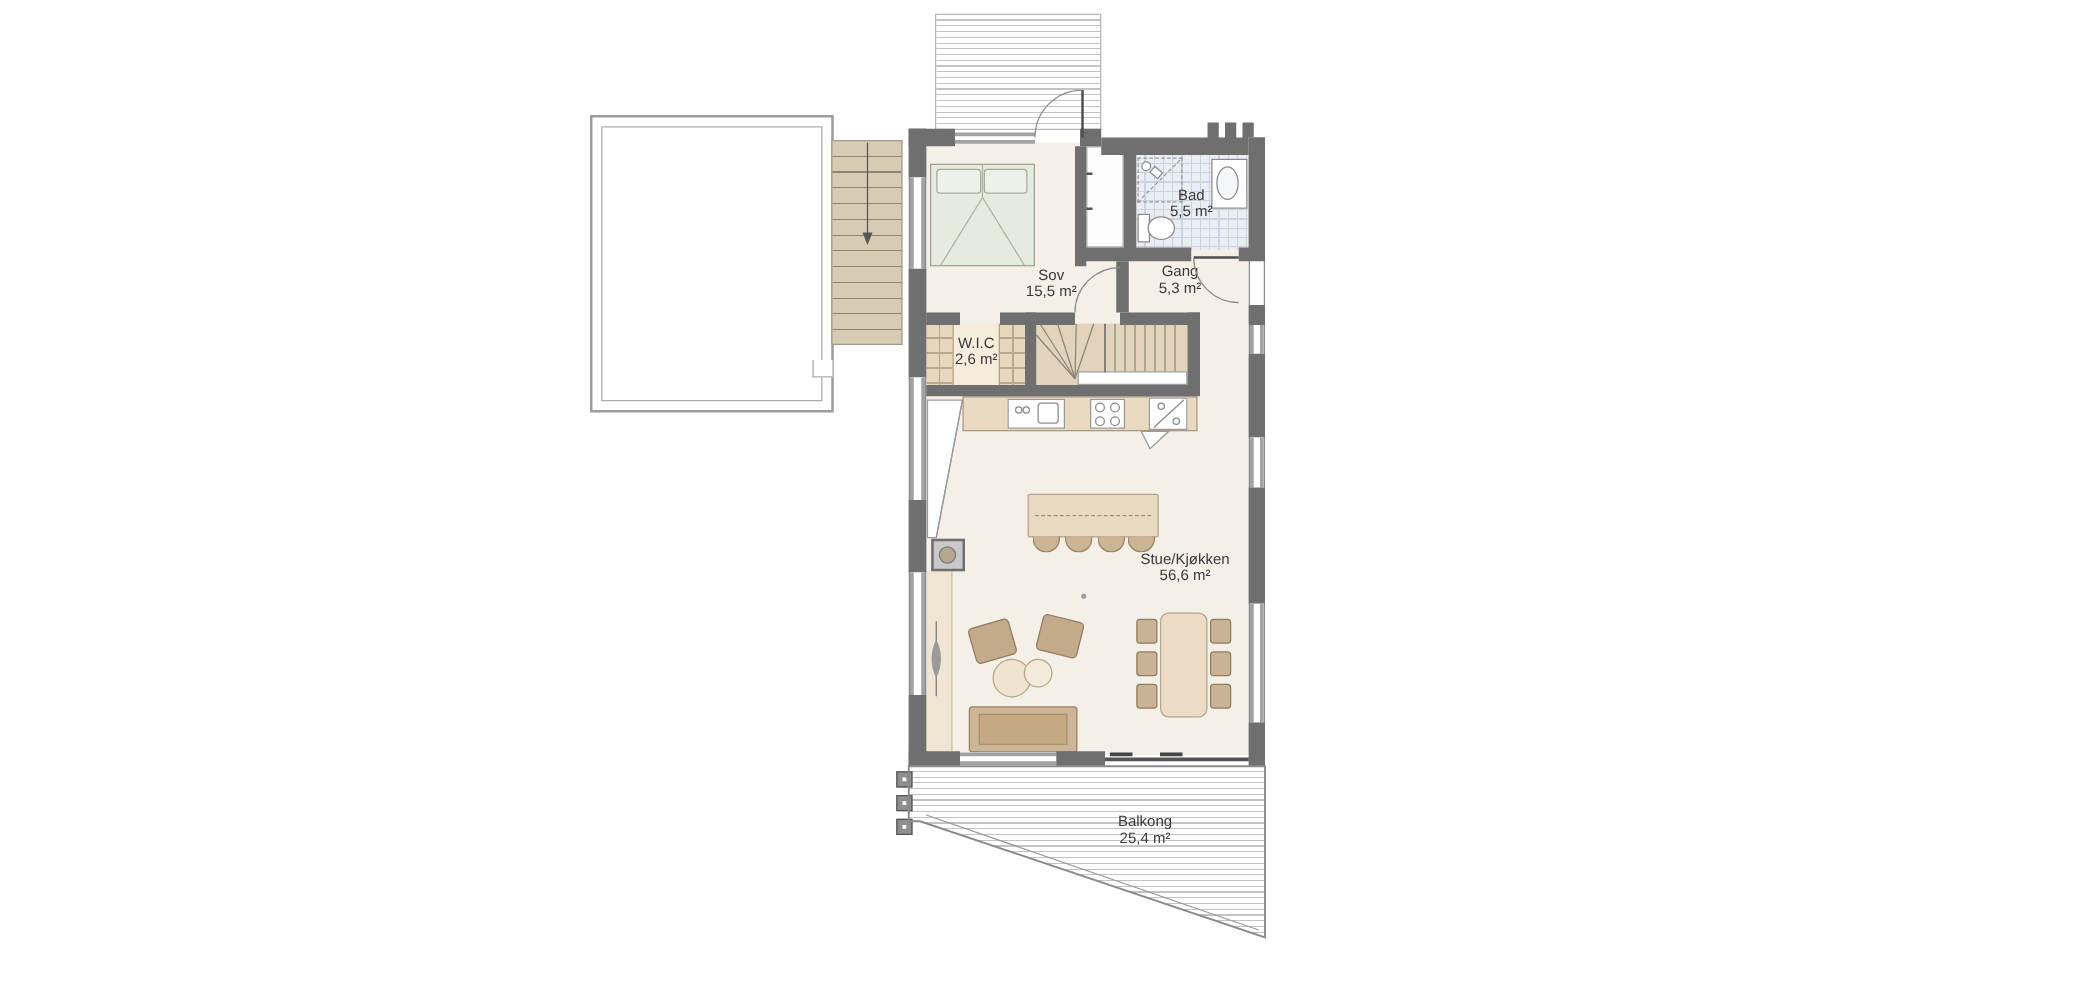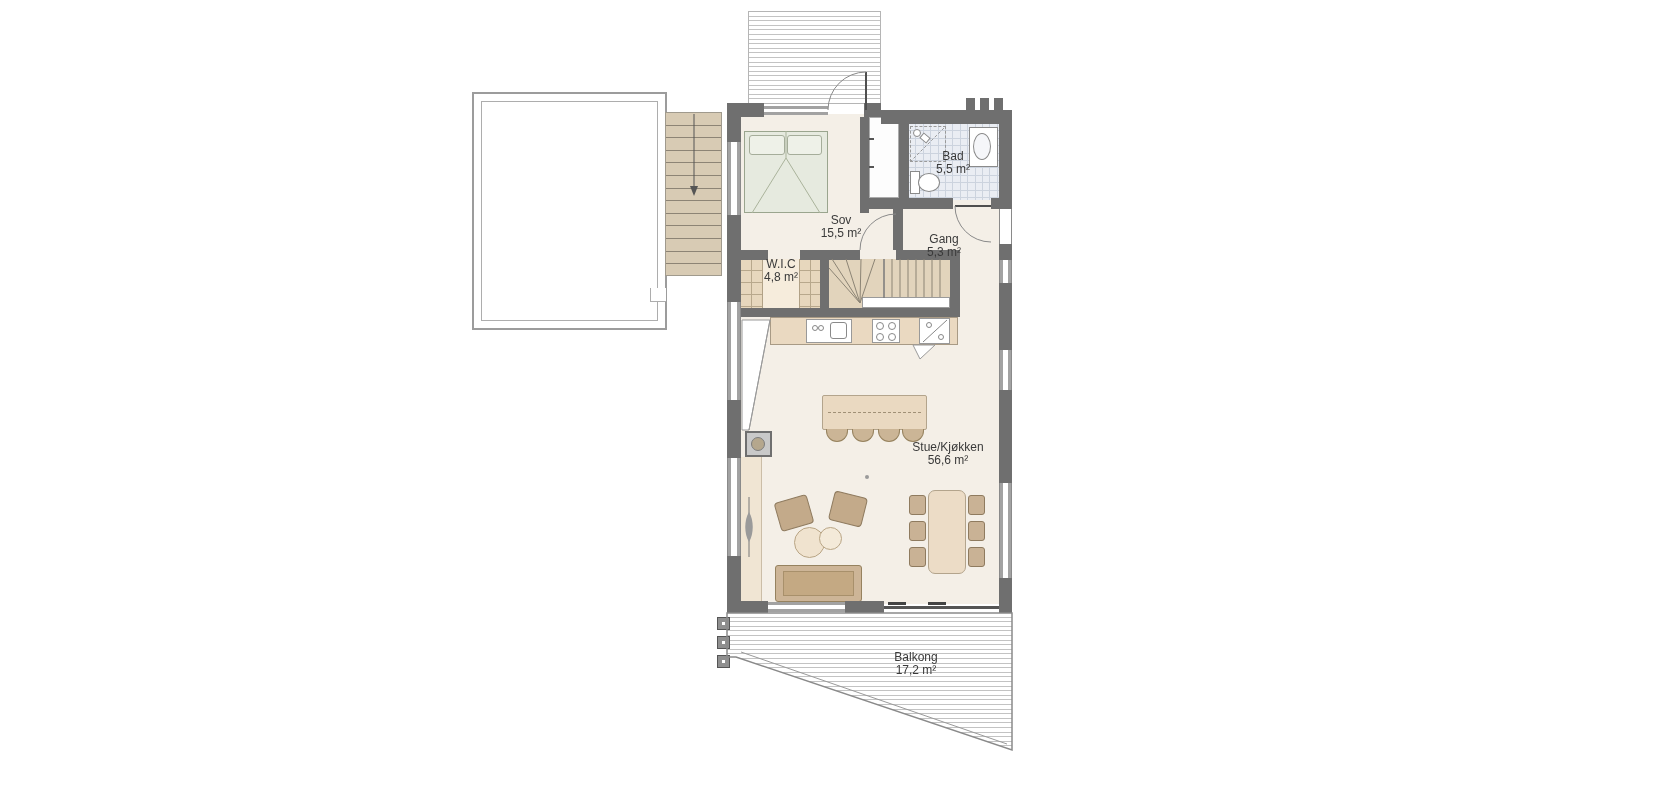--- a/index.html
+++ b/index.html
@@ -149,35 +149,35 @@
   <div class="wall" style="left:741px;top:308px;width:219px;height:9px;"></div>
 
   <div class="label" style="left:786px;top:214px;width:110px;">
     <div>Sov</div>
     <div>15,5 m²</div>
   </div>
   <div class="label" style="left:913px;top:150px;width:80px;">
     <div>Bad</div>
     <div>5,5 m²</div>
   </div>
-  <div class="label" style="left:904px;top:233px;width:80px;">
+  <div class="label" style="left:904px;top:211px;width:80px;">
     <div>Gang</div>
     <div>5,3 m²</div>
   </div>
-  <div class="label" style="left:746px;top:258px;width:70px;">
+  <div class="label" style="left:746px;top:268px;width:70px;">
     <div>W.I.C</div>
-    <div>4,8 m²</div>
+    <div>2,6 m²</div>
   </div>
   <div class="label" style="left:888px;top:441px;width:120px;">
     <div>Stue/Kjøkken</div>
     <div>56,6 m²</div>
   </div>
   <div class="label" style="left:866px;top:651px;width:100px;">
     <div>Balkong</div>
-    <div>17,2 m²</div>
+    <div>25,4 m²</div>
   </div>
   <div class="label" style="left:731px;top:366px;width:46px;font-size:8px;color:#555;transform:rotate(-75deg);transform-origin:center;">Åpent ned</div>
 
   <svg width="1670" height="800" viewBox="0 0 1670 800">
 
     <g>
       <line x1="694" y1="114" x2="694" y2="188" stroke="#555" stroke-width="1"></line>
       <polygon points="690,186 698,186 694,196" fill="#555"></polygon>
     </g>
 

